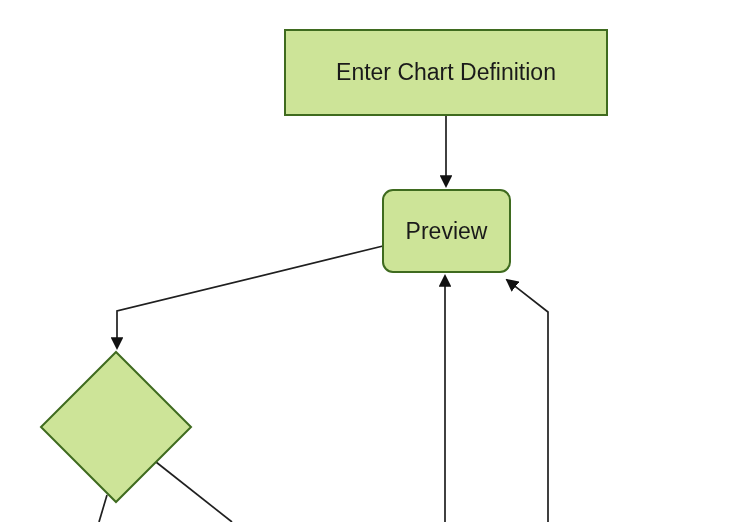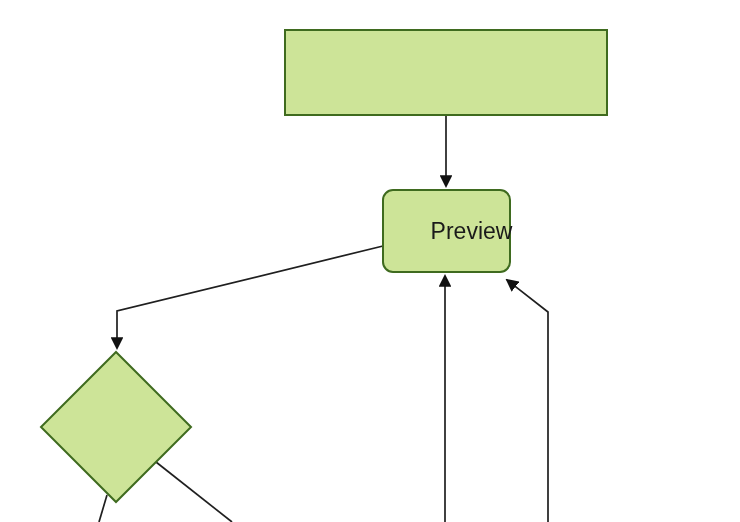--- a/index.html
+++ b/index.html
@@ -38,21 +38,21 @@
     display: flex;
     align-items: center;
     justify-content: center;
     text-align: center;
     font-size: 23px;
     color: var(--label_text, #1a1a1a);
     pointer-events: none;
     white-space: nowrap;
   }
   .label-a { left: 285px; top: 30px;  width: 322px; height: 85px;  }
-  .label-b { left: 383px; top: 190px; width: 127px; height: 82px; padding-left: 25px;  }
+  .label-b { left: 383px; top: 190px; width: 127px; height: 82px;  }
   .label-c { left: 41px;  top: 352px; width: 150px; height: 150px; }
 </style>
 </head>
 <body>
 
 <div class="canvas">
 
   <svg class="diagram-svg" width="740" height="522" viewBox="0 0 740 522">
     <defs>
       <marker id="arrow" viewBox="0 0 10 10" refX="8.5" refY="5" markerWidth="7.5" markerHeight="7.5" orient="auto" markerUnits="strokeWidth">
@@ -65,17 +65,18 @@
     <path class="edge" d="M107,495 L99,522"></path>
     <path class="edge" d="M156,462 L232,522"></path>
     <path class="edge" d="M445,522 L445,276" marker-end="url(#arrow)"></path>
     <path class="edge" d="M548,522 L548,312 L507,280" marker-end="url(#arrow)"></path>
 
     <rect class="node-shape" x="285" y="30" width="322" height="85"></rect>
     <rect class="node-shape" x="383" y="190" width="127" height="82" rx="10" ry="10"></rect>
     <polygon class="node-shape" points="116,352 191,427 116,502 41,427"></polygon>
   </svg>
 
+  <div class="node-label label-a">Enter Chart Definition</div>
 
   <div class="node-label label-b">Preview</div>
 
 
 </div>
 
 </body></html>

